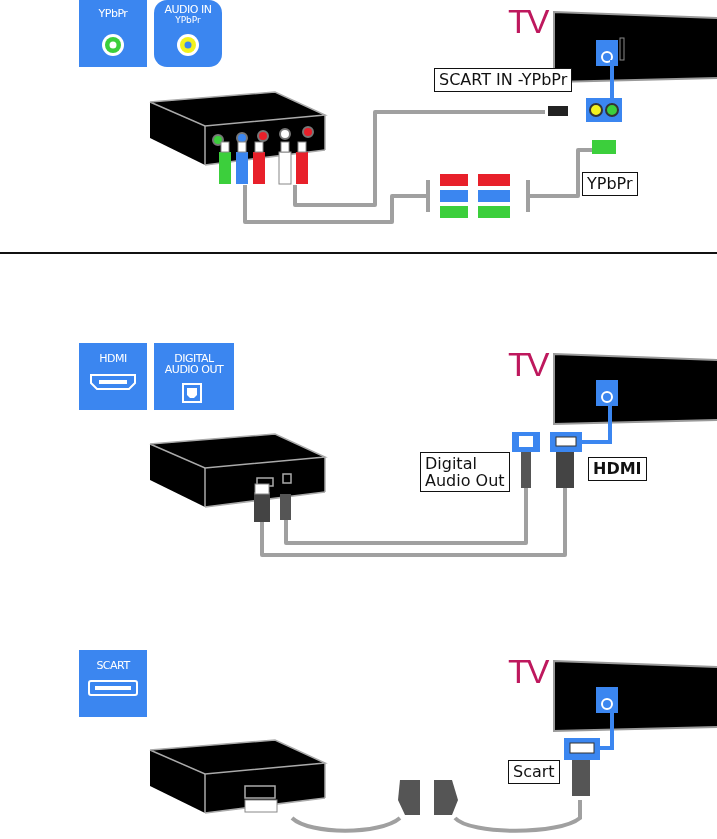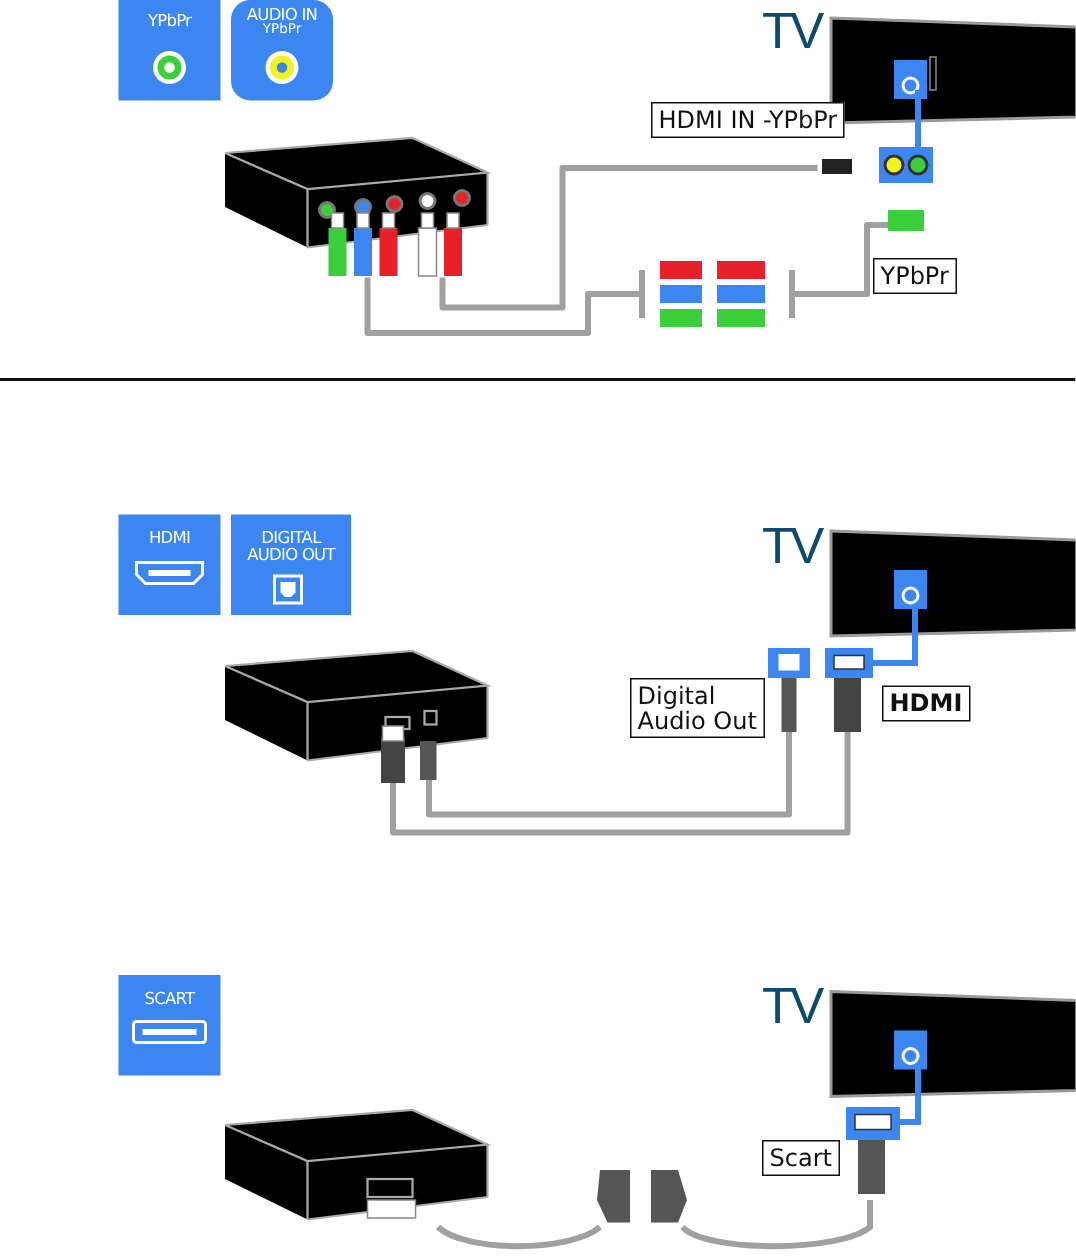--- a/index.html
+++ b/index.html
@@ -3,21 +3,21 @@
 <meta charset="utf-8">
 <style>
   html, body { margin:0; padding:0; background:#ffffff; }
   body { width:717px; height:839px; position:relative; overflow:hidden;
          font-family:"DejaVu Sans", sans-serif; }
   .icon-tile { position:absolute; background:#3b86f0; color:#fff; text-align:center;
                font-family:"DejaVu Sans", sans-serif; }
   .icon-tile .t1 { font-size:11px; line-height:11px; letter-spacing:-0.5px; display:block; }
   .icon-tile .t2 { font-size:9px; line-height:9px; display:block; }
   .tv-label { position:absolute; font-family:"Liberation Sans", sans-serif; font-size:34px;
-              color:#0c4a6e; font-weight:normal; letter-spacing:-2px; }
+              color:#be185d; font-weight:normal; letter-spacing:-2px; }
   .callout { position:absolute; background:#fff; border:1.5px solid #111; color:#111;
              font-family:"DejaVu Sans", sans-serif; font-size:16px; line-height:18px;
              padding:2px 4px; white-space:nowrap; }
   .divider { position:absolute; left:0; top:252px; width:717px; height:2px; background:#111; }
   svg { position:absolute; overflow:visible; }
 </style>
 </head>
 <body>
 
 <div>
@@ -95,21 +95,21 @@
 
     <rect x="548" y="106" width="20" height="10" fill="#222"></rect>
 
     <rect x="586" y="98" width="36" height="24" fill="#3b86f0"></rect>
     <circle cx="596" cy="110" r="6" fill="#f2f21e" stroke="#333" stroke-width="2"></circle>
     <circle cx="612" cy="110" r="6" fill="#3ccf3c" stroke="#333" stroke-width="2"></circle>
     <line x1="612" y1="60" x2="612" y2="98" stroke="#3b86f0" stroke-width="4"></line>
     <rect x="592" y="140" width="24" height="14" fill="#3ccf3c"></rect>
   </svg>
 
-  <div class="callout" style="left:434px;top:68px;">HDMI IN -YPbPr</div>
+  <div class="callout" style="left:434px;top:68px;">SCART IN -YPbPr</div>
   <div class="callout" style="left:582px;top:172px;">YPbPr</div>
 </div>
 
 <div class="divider"></div>
 
 <div>
   <div class="icon-tile" style="left:79px;top:343px;width:68px;height:67px;">
     <span class="t1" style="margin-top:10px;">HDMI</span>
     <svg style="left:10px;top:30px;" width="48" height="18">
       <polygon points="2,2 46,2 46,10 40,16 8,16 2,10" fill="none" stroke="#fff" stroke-width="2"></polygon>

